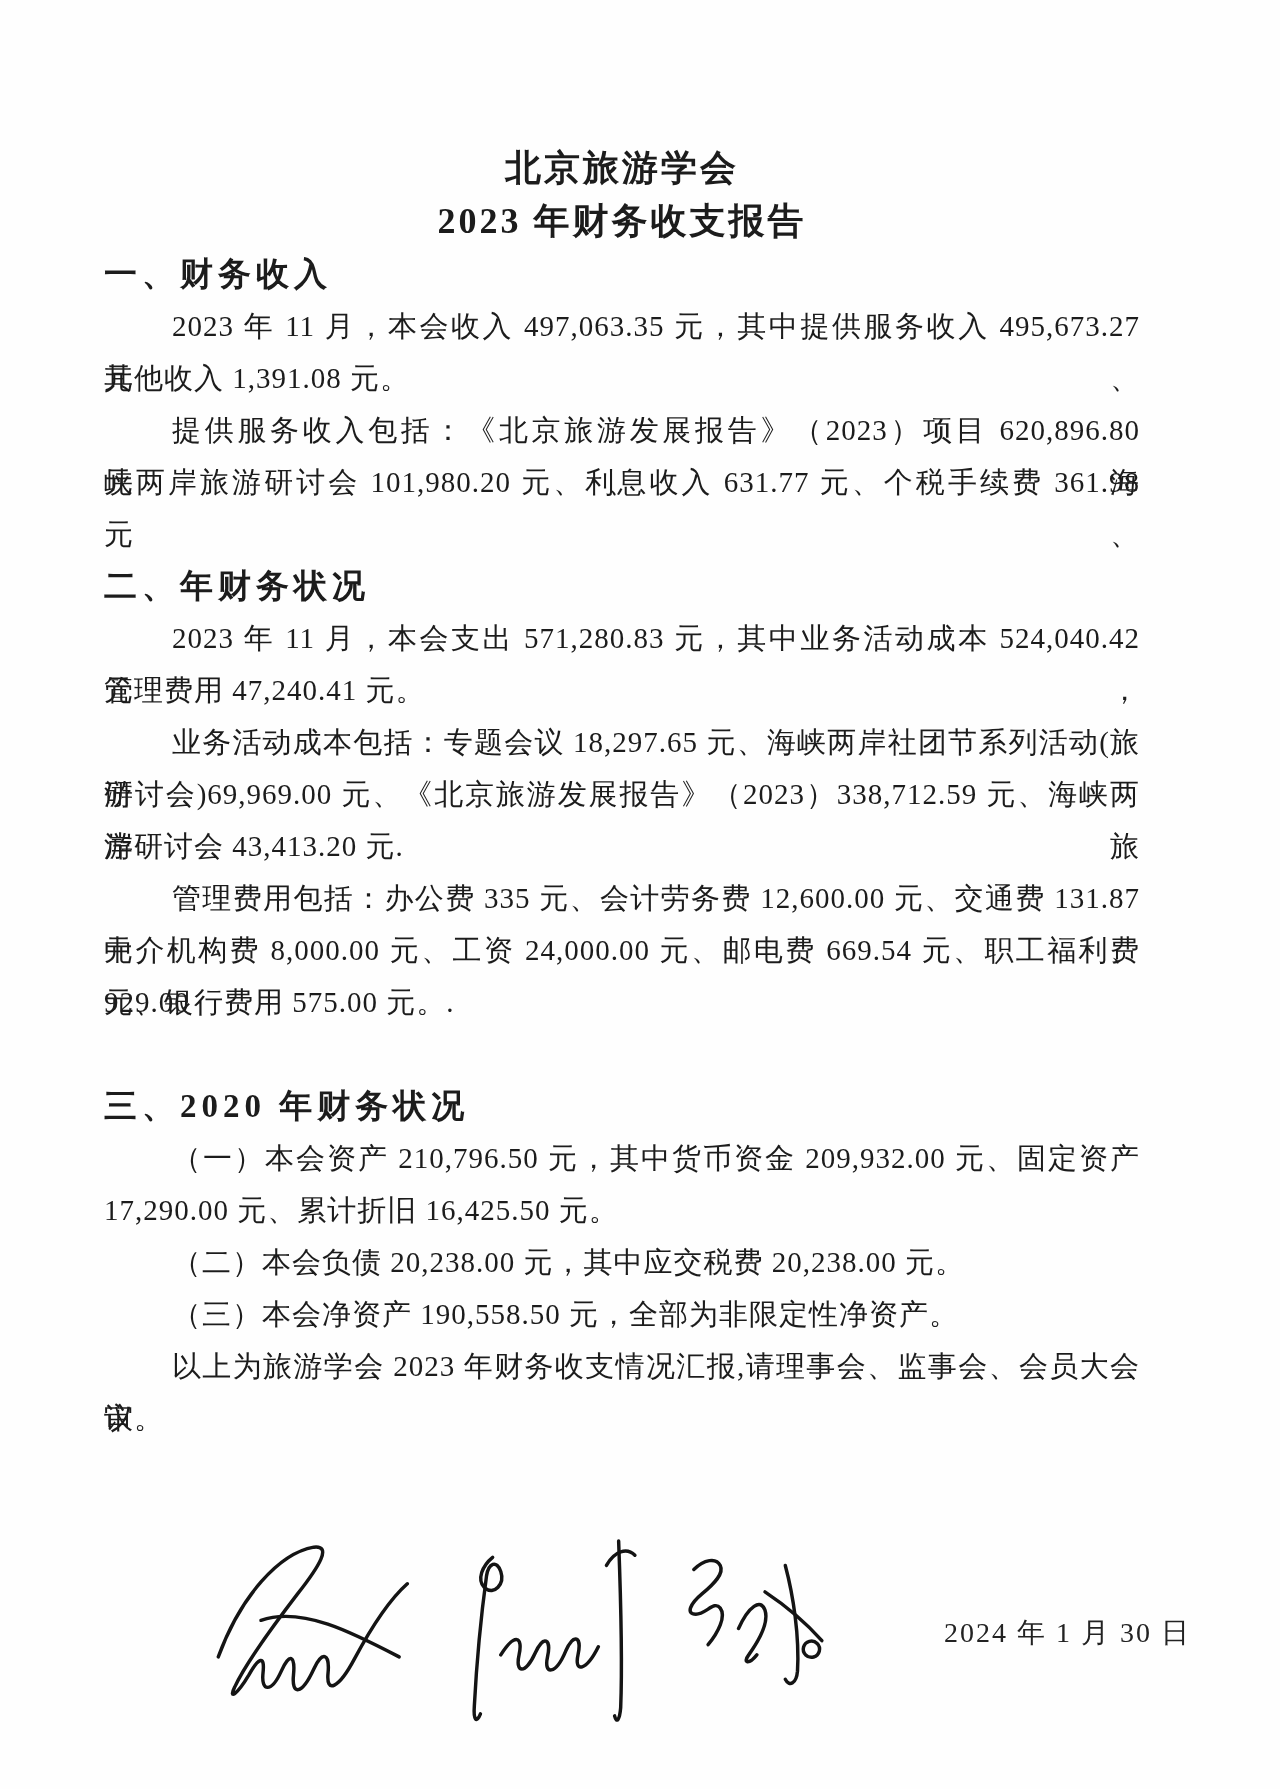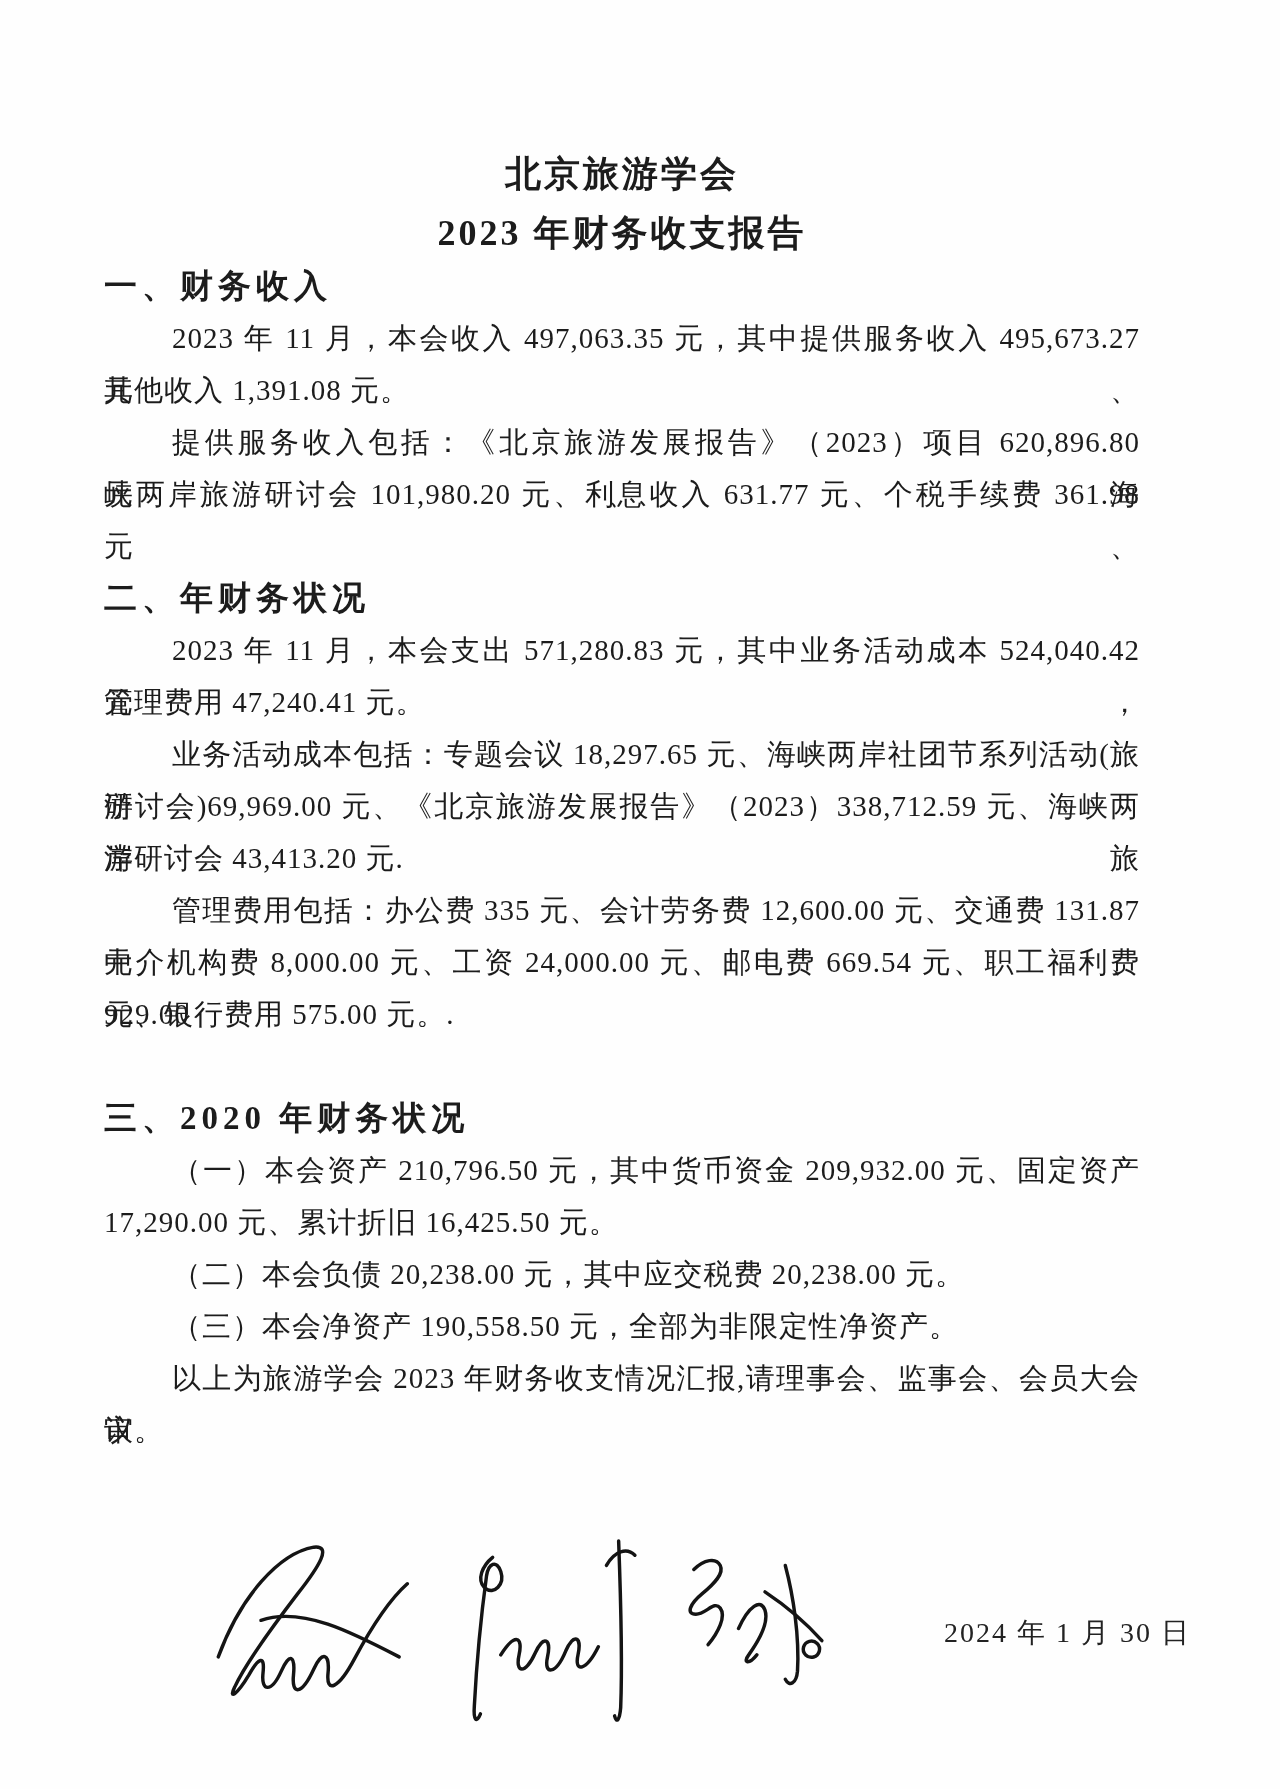--- a/index.html
+++ b/index.html
@@ -19,21 +19,20 @@
     top: 142px;
     width: 1036px;
   }
   .doc-title {
     font-size: 36px;
     font-weight: 700;
     text-align: center;
     line-height: 53px;
     letter-spacing: 3px;
     white-space: nowrap;
-    margin-top: 6px;
   }
   .sec-heading {
     font-size: 33px;
     font-weight: 700;
     line-height: 52px;
     letter-spacing: 5px;
     white-space: nowrap;
   }
   .sec-heading.first { }
   .sec-heading.gap { margin-top: 52px; }

